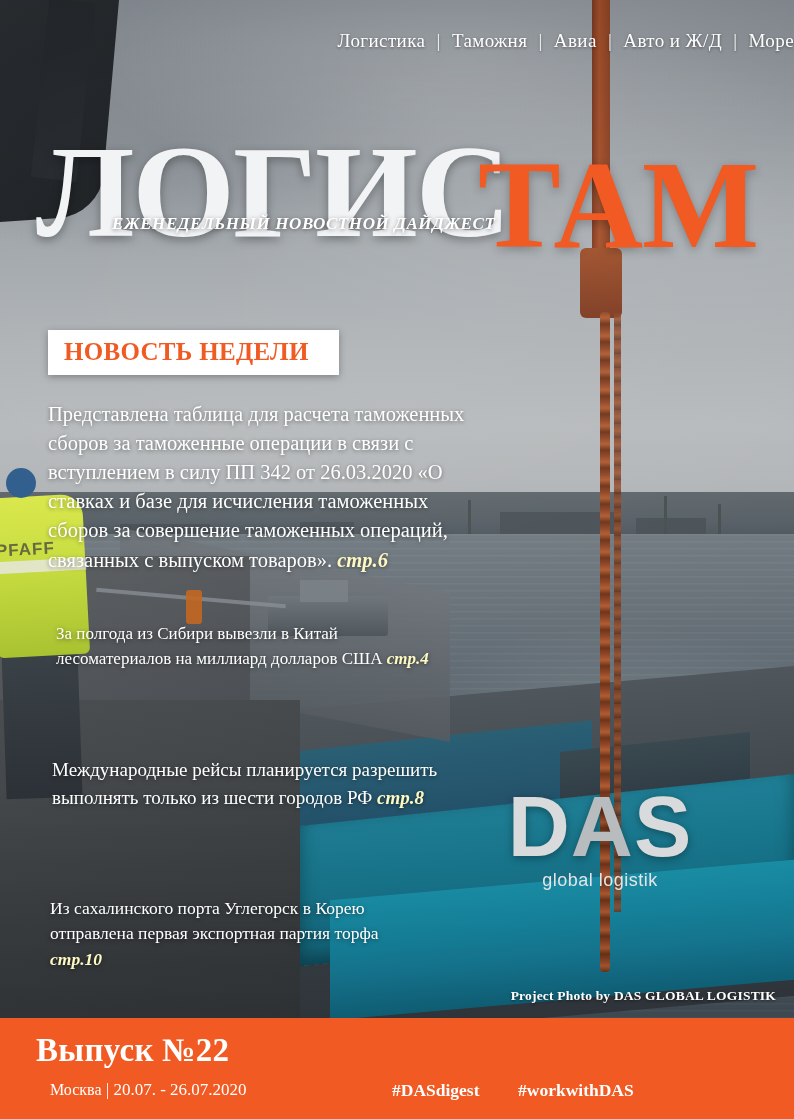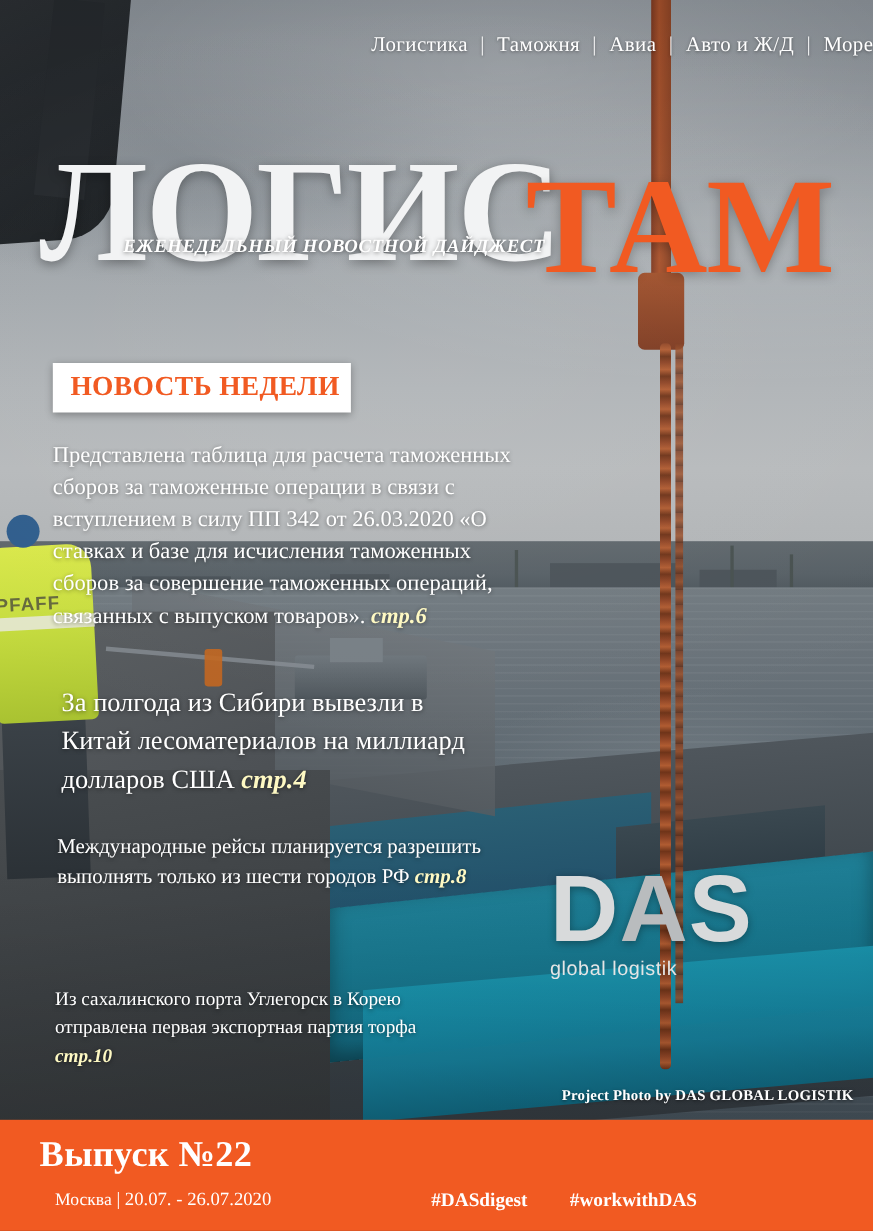--- a/index.html
+++ b/index.html
@@ -390,21 +390,21 @@
   
   .news-badge {
     position: absolute;
     left: 48px;
     top: 330px;
     background: #ffffff;
     color: #f15a22;
     font-family: "Liberation Serif", serif;
     font-weight: bold;
     font-size: 25px;
-    padding: 8px 10px 9px 16px;
+    padding: 8px 30px 9px 16px;
     letter-spacing: .3px;
     box-shadow: 0 2px 7px rgba(0,0,0,.3);
   }
 
   .lead {
     position: absolute;
     left: 48px;
     top: 400px;
     width: 432px;
     font-family: "Liberation Serif", serif;
@@ -422,21 +422,21 @@
   .item {
     position: absolute;
     font-family: "Liberation Serif", serif;
     color: #ffffff;
     text-shadow: 0 1px 4px rgba(0,0,0,.5);
   }
   .item-1 {
     left: 56px;
     top: 622px;
     width: 380px;
-    font-size: 24px;
+    font-size: 17px;
     line-height: 1.45;
   }
   .item-2 {
     left: 52px;
     top: 756px;
     width: 390px;
     font-size: 19px;
     line-height: 1.45;
   }
   .item-3 {
@@ -446,20 +446,21 @@
     font-size: 17.5px;
     line-height: 1.45;
   }
 
   
   .das {
     position: absolute;
     left: 500px;
     top: 786px;
     width: 200px;
+    text-align: center;
     user-select: none;
   }
   .das-word {
     font-family: "Liberation Sans", sans-serif;
     font-weight: bold;
     font-size: 86px;
     line-height: .95;
     letter-spacing: 1px;
     color: #d8dadb;
     text-shadow: 0 2px 8px rgba(0,0,0,.35);

